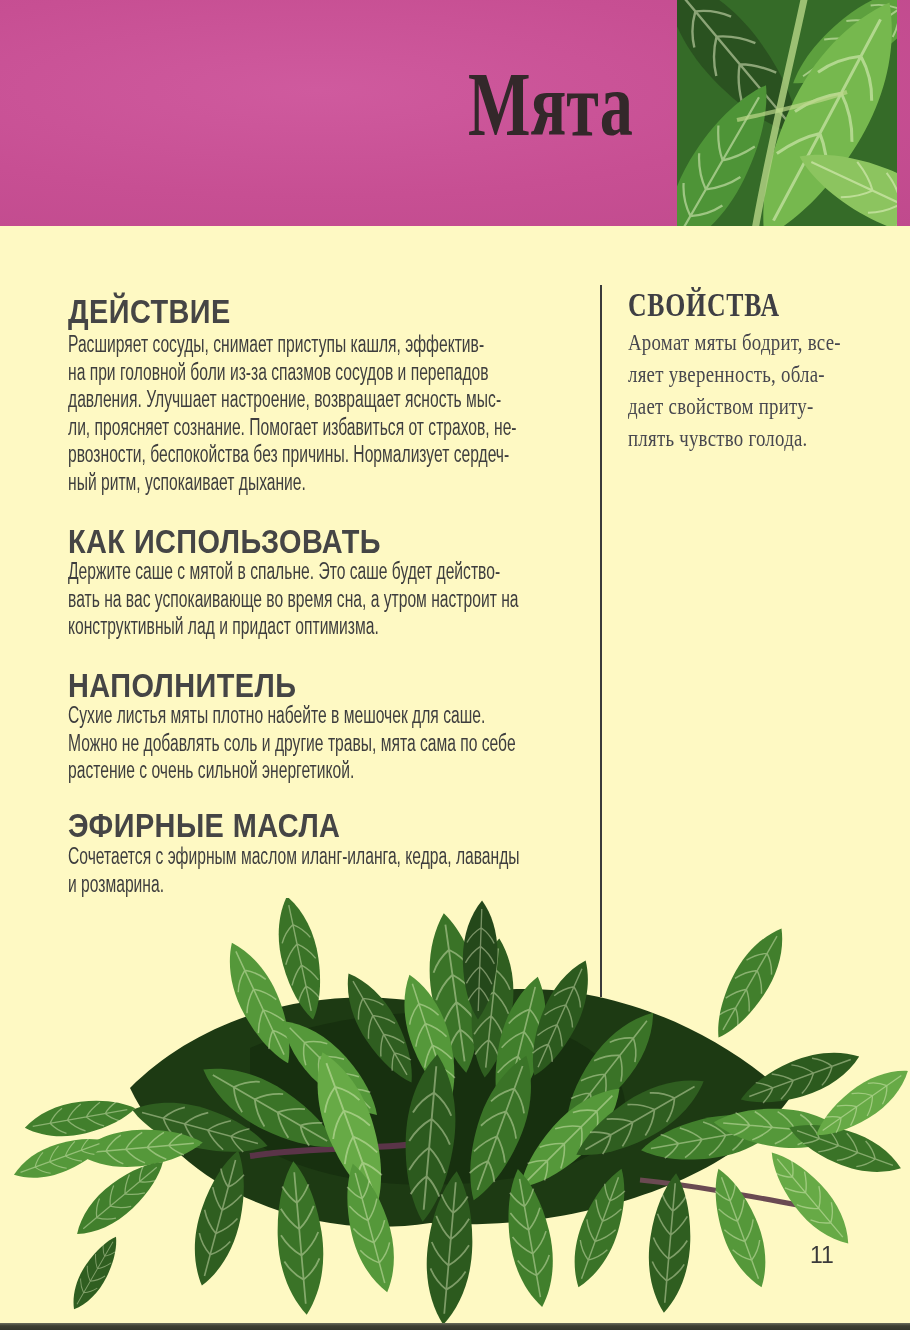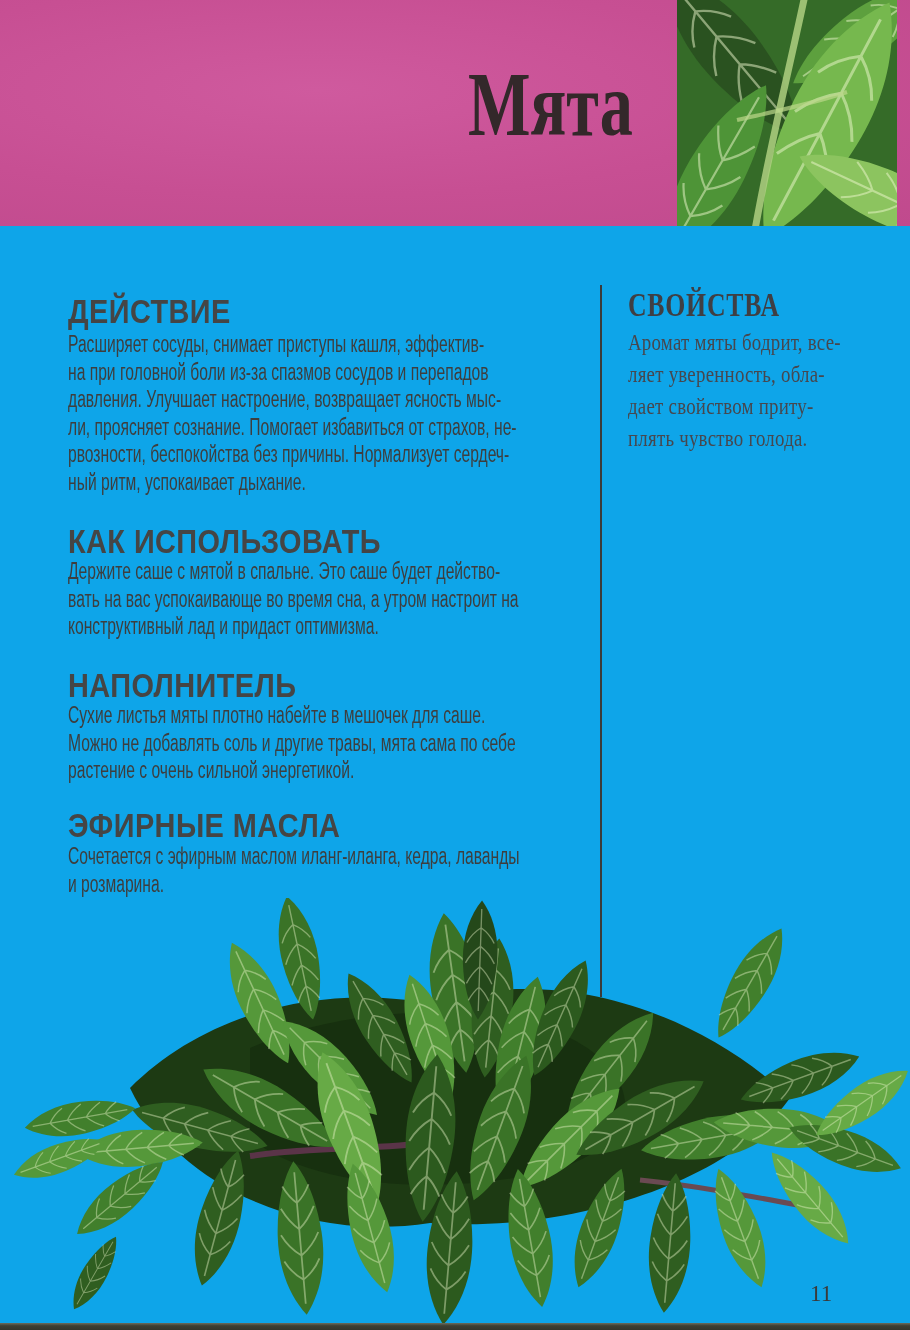--- a/index.html
+++ b/index.html
@@ -1,18 +1,18 @@
 <!DOCTYPE html>
 <html><head>
 <meta charset="utf-8">
 <style>
   html,body{margin:0;padding:0;background:#e8e6e2;}
   .page{
     position:relative;width:910px;height:1330px;margin:0 auto;
-    background:#0ea5e9;overflow:hidden;
+    background:#fef9c3;overflow:hidden;
     font-family:"Liberation Sans",sans-serif;
   }
   
   .banner{
     position:absolute;left:0;top:0;width:910px;height:226px;
     background:radial-gradient(ellipse at 35% 40%, #cf5a9e 0%, #c74f93 55%, #c04a8d 100%);
   }
   .banner-title{
     position:absolute;left:468px;top:58px;
     font-family:"Liberation Serif",serif;font-weight:bold;
@@ -52,21 +52,21 @@
     font-size:23px;line-height:32px;color:#47474e;
     letter-spacing:0.3px;transform:scaleX(0.82);transform-origin:0 0;
   }
   .side-body .bline{white-space:nowrap;}
   
   .bottom-photo{
     position:absolute;left:0;top:898px;width:910px;height:428px;
   }
   .page-number{
     position:absolute;left:810px;top:1242px;
-    font-family:Liberation Serif, serif;font-size:23px;color:#3a3a3a;margin-top:39px;
+    font-family:Liberation Sans, sans-serif;font-size:23px;color:#3a3a3a;
   }
   .scan-edge{
     position:absolute;left:0;top:1323px;width:910px;height:7px;
     background:linear-gradient(to bottom,#6b6d5d 0%,#3d3f33 40%,#34362c 100%);
   }
 </style>
 </head>
 <body>
 
 <div class="page">

